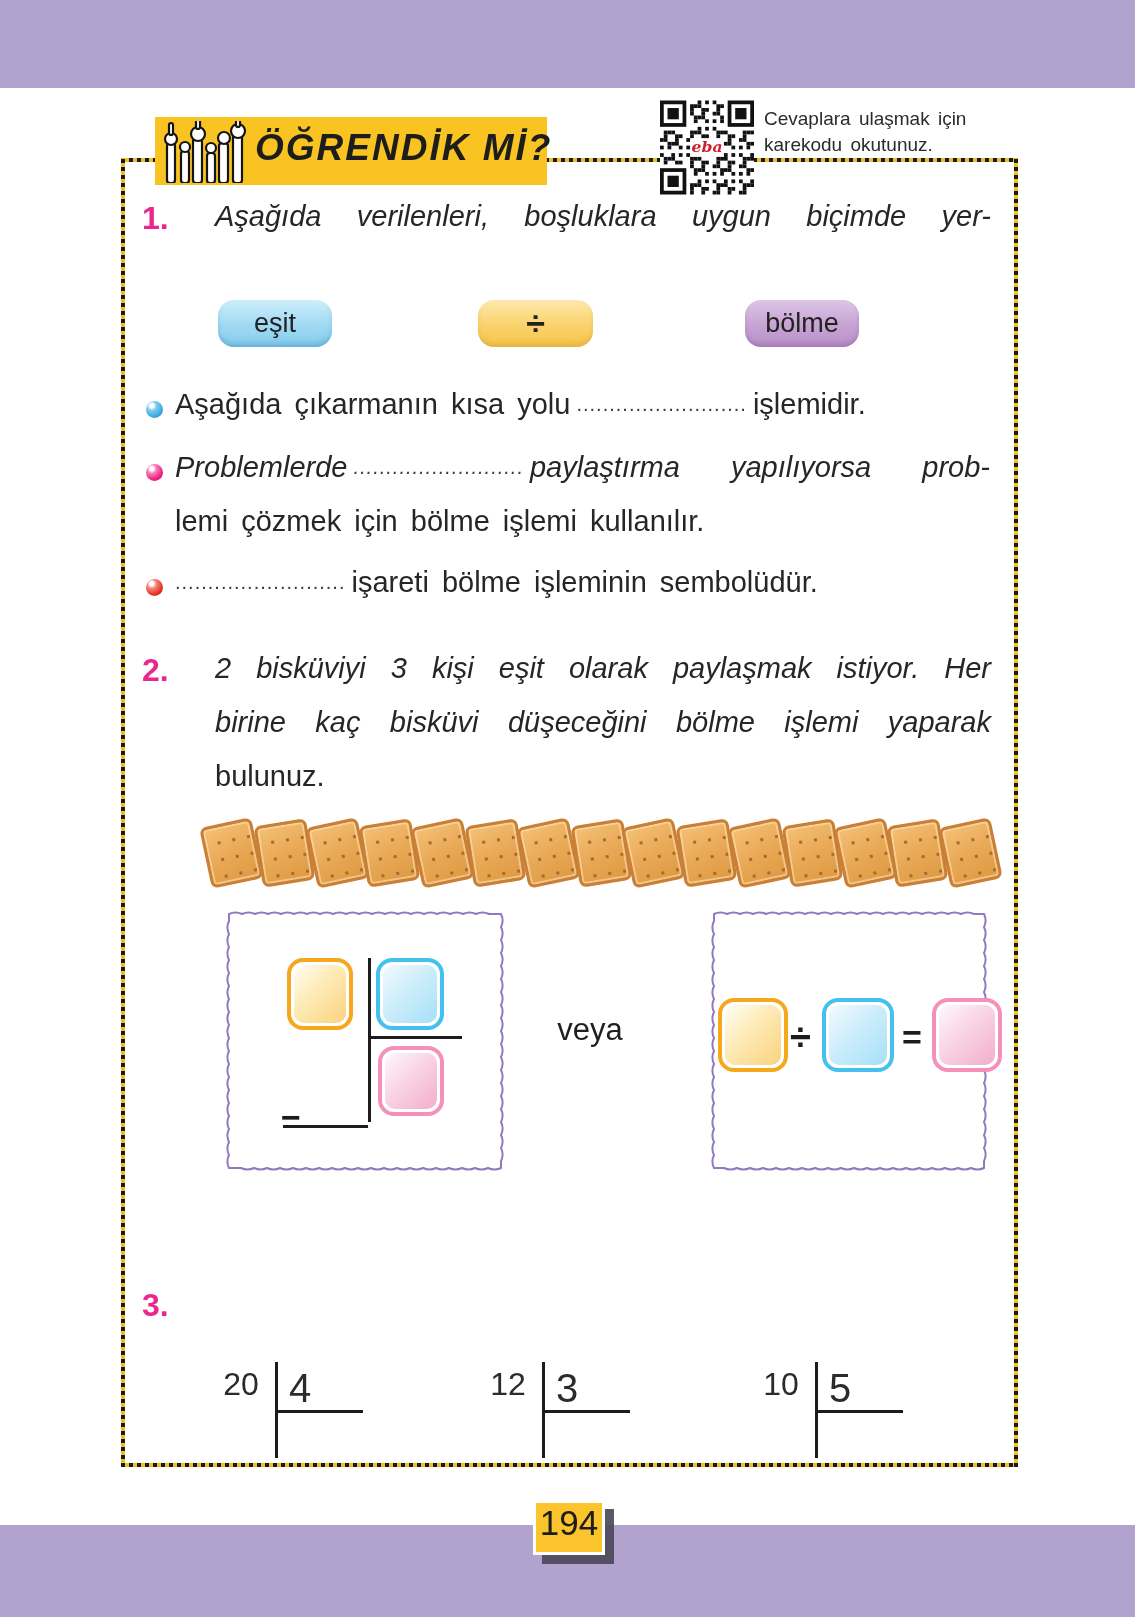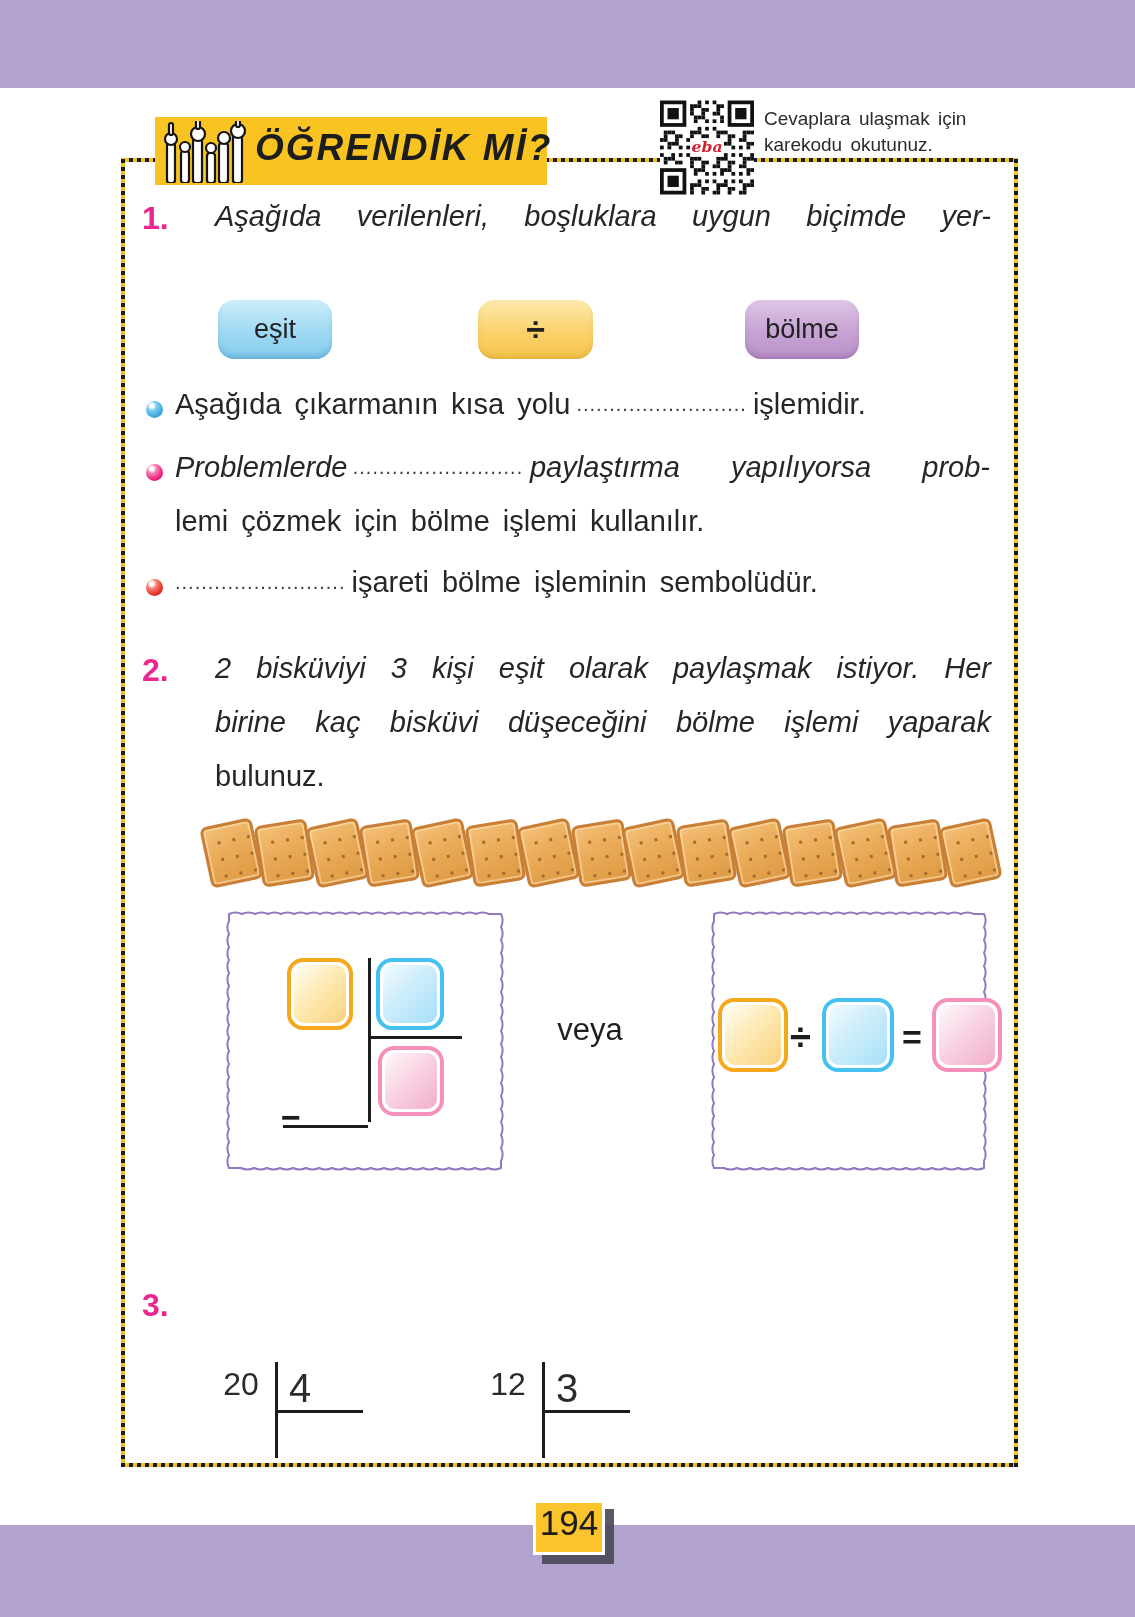--- a/index.html
+++ b/index.html
@@ -24,21 +24,21 @@
   #qr{position:absolute;left:660px;top:99px;width:94px;height:97px;z-index:3;background:#fff;}
   #qr-caption{position:absolute;left:764px;top:106px;z-index:3;font-size:19px;line-height:26px;color:#2b2b2b;word-spacing:3px;}
 
   
   .qnum{position:absolute;font-size:32px;font-weight:bold;color:#ec268f;z-index:2;}
   .qtext{position:absolute;font-size:29px;line-height:54px;color:#262626;word-spacing:5px;z-index:2;}
   .jline{text-align:justify;text-align-last:justify;font-style:italic;}
   .blank{letter-spacing:1px;font-size:20px;color:#3a3a3a;margin:0 6px;position:relative;top:-3px;}
 
   
-  .chip{position:absolute;top:300px;height:59px;border-radius:16px;z-index:2;
+  .chip{position:absolute;top:300px;height:47px;border-radius:16px;z-index:2;
         display:flex;align-items:center;justify-content:center;font-size:27px;color:#222;}
   #chip-blue{left:218px;width:114px;background:linear-gradient(180deg,#cdeefb 0%,#9fd9f3 55%,#86cdee 100%);
              box-shadow:inset 0 -5px 7px -3px rgba(50,130,180,.5);}
   #chip-yellow{left:478px;width:115px;background:linear-gradient(180deg,#fde8ad 0%,#fad26a 55%,#f7c64e 100%);
              box-shadow:inset 0 -5px 7px -3px rgba(190,140,30,.45);font-size:34px;font-weight:bold;}
   #chip-purple{left:745px;width:114px;background:linear-gradient(180deg,#ddc6e7 0%,#c6a2d3 55%,#bb92ca 100%);
              box-shadow:inset 0 -5px 7px -3px rgba(120,70,140,.45);}
 
   
   .bullet-dot{position:absolute;width:17px;height:17px;border-radius:50%;z-index:2;}
@@ -399,18 +399,24 @@
     <span class="vline"></span>
     <span class="divisor">4</span>
     <span class="hline"></span>
   </div>
   <div class="ldiv" style="left:482px;">
     <span class="dividend">12</span>
     <span class="vline"></span>
     <span class="divisor">3</span>
     <span class="hline"></span>
   </div>
+  <div class="ldiv" style="left:755px;">
+    <span class="dividend">10</span>
+    <span class="vline"></span>
+    <span class="divisor">5</span>
+    <span class="hline"></span>
+  </div>
 
   <div id="page-badge">
     <span>194</span>
   </div>
 
 </div>
 
 </body></html>

